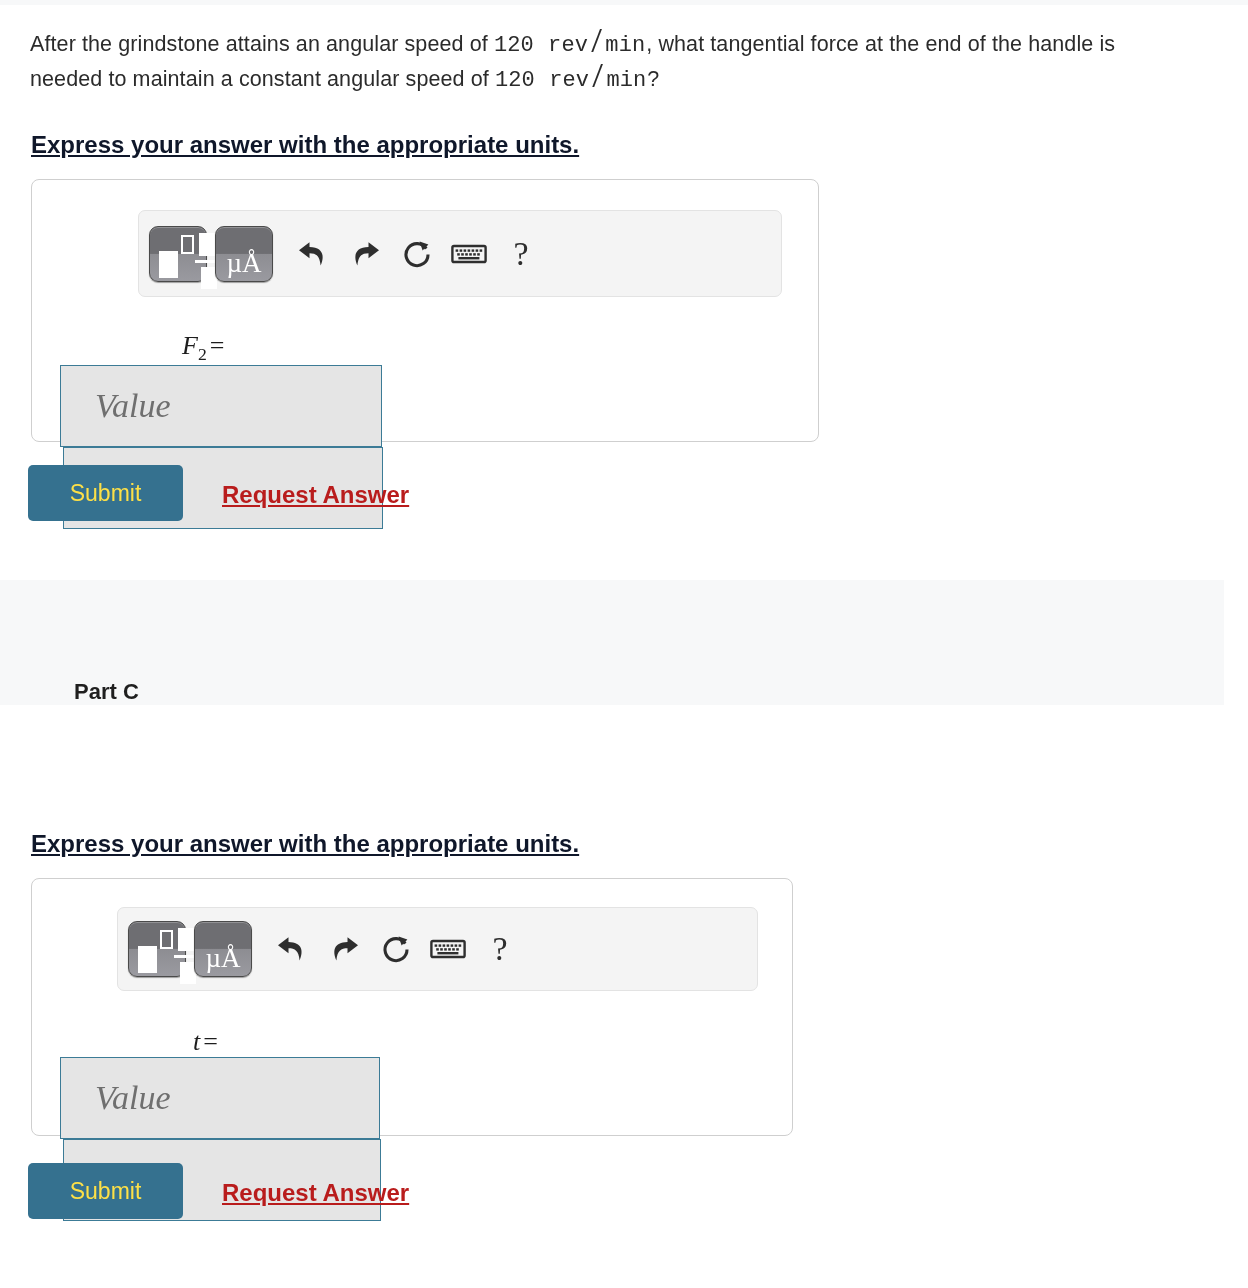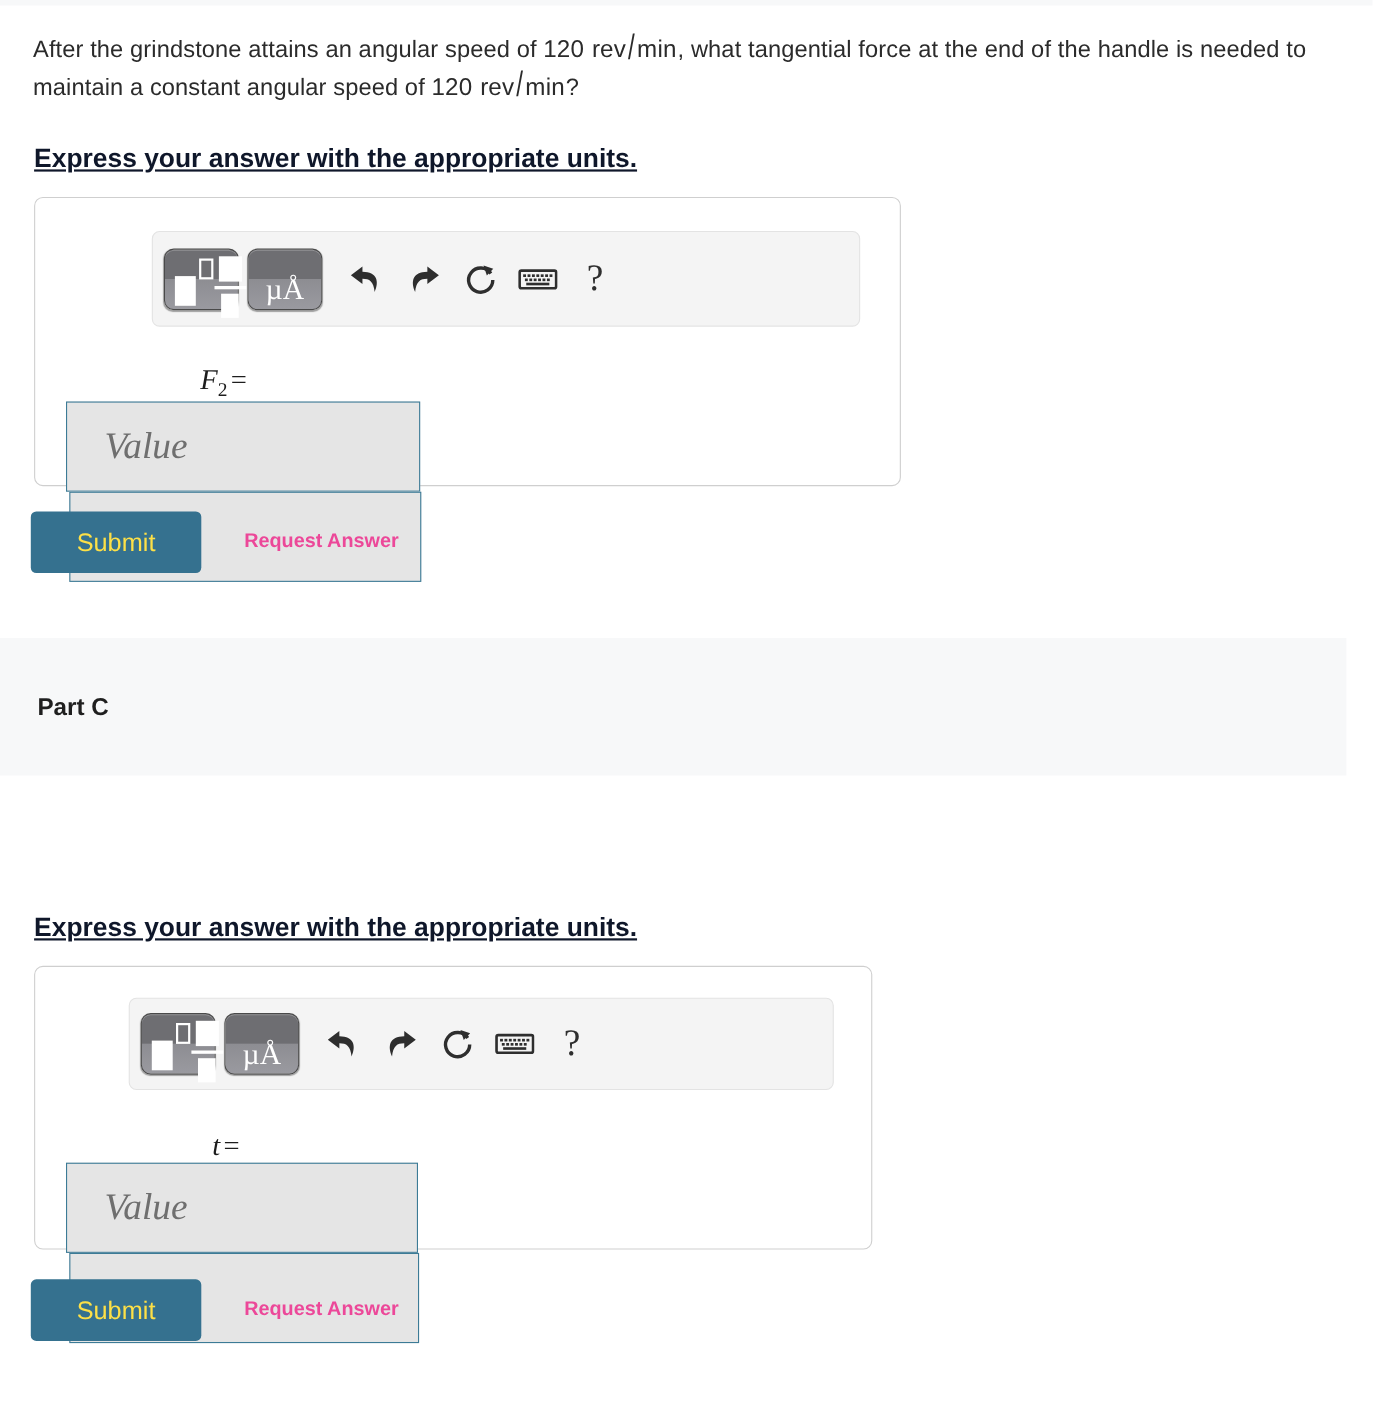--- a/index.html
+++ b/index.html
@@ -26,21 +26,21 @@
   }
 
   
   .qtext {
     font-size: 21.5px;
     line-height: 1.55;
     color: #2b2b2b;
     letter-spacing: 0.1px;
   }
   .qtext .mth {
-    font-family: Liberation Sans, sans-serif;
+    font-family: Liberation Mono, monospace;
     font-size: 22px;
     white-space: nowrap;
   }
   .frac-slash {
     display: inline-block;
     position: relative;
     padding: 0 1px;
   }
   .frac-slash .num { padding-right: 1px; }
   .frac-slash .den { padding-left: 1px; }
@@ -67,21 +67,21 @@
   .mq-toolbar {
     background: #f4f4f4;
     border: 1px solid #e3e3e3;
     border-radius: 7px;
     display: flex;
     align-items: center;
     gap: 0px;
     padding: 7px 10px;
   }
   .tb-btn {
-    width: 68px;
+    width: 58px;
     height: 56px;
     border-radius: 9px;
     border: 1px solid #4a4a4a;
     background: linear-gradient(to bottom, #6e6e72 0%, #6e6e72 49%, #8d8d92 50%, #9a9aa0 100%);
     box-shadow: inset 0 1px 0 rgba(255,255,255,0.25), 0 1px 1px rgba(0,0,0,0.35);
     position: relative;
     flex: 0 0 auto;
     cursor: pointer;
     margin-right: 8px;
   }
@@ -163,34 +163,36 @@
     border: none;
     border-radius: 5px;
     font-size: 23px;
     font-family: "Liberation Sans", sans-serif;
     padding: 0;
     width: 155px;
     height: 56px;
     cursor: pointer;
   }
   .link-request {
-    color: #ec4899;
+    color: #b91c1c;
     font-weight: bold;
-    font-size: 18px;
+    font-size: 24px;
+    text-decoration: underline;
     cursor: pointer;
     white-space: nowrap;
   }
 
   
   .part-band {
     background: #f7f8f9;
     width: 1224px;
     height: 125px;
     display: flex;
-    align-items: center;
+    align-items: flex-end;
+    padding-left: 40px;
   }
   .part-title {
     font-size: 22px;
     font-weight: bold;
     color: #1f1f1f;
     padding-left: 34px;
   }
 </style>
 </head>
 <body>

